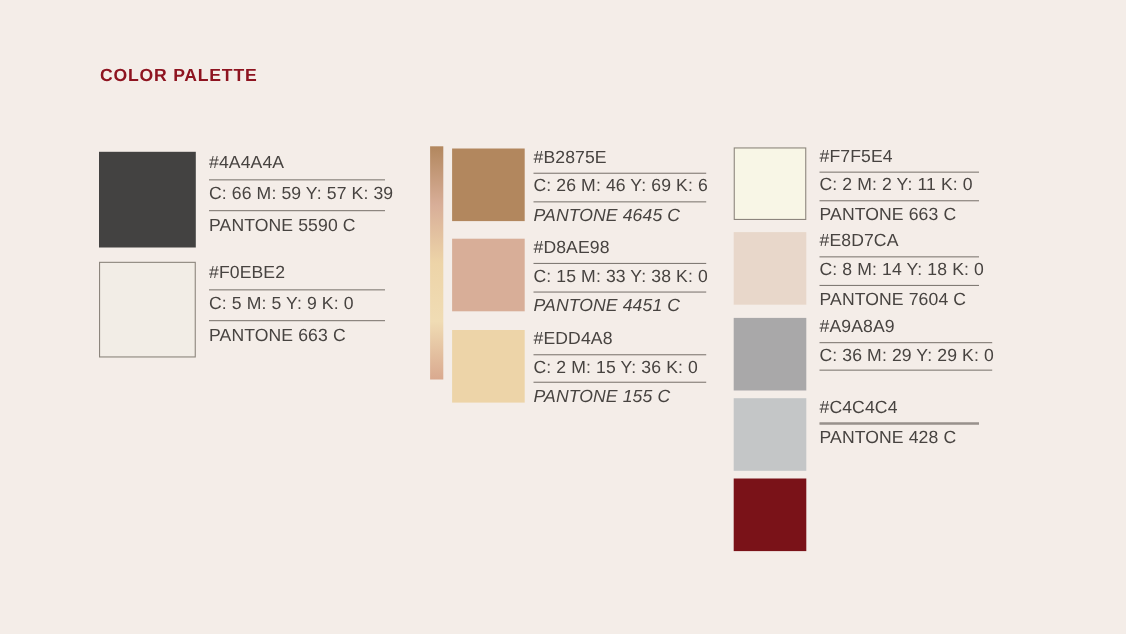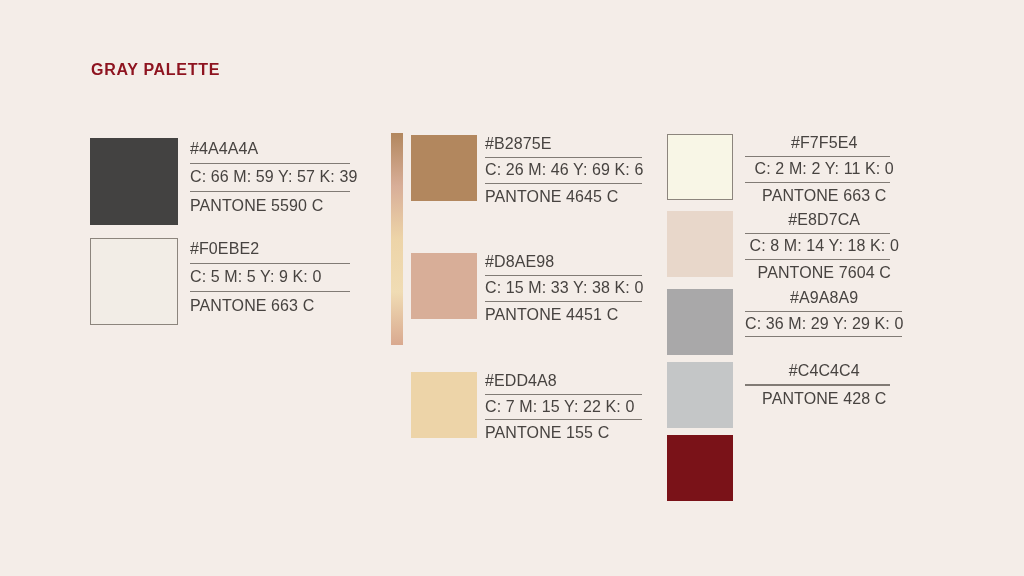--- a/index.html
+++ b/index.html
@@ -30,21 +30,21 @@
   }
 
   
   .column {
     position: absolute;
     display: flex;
     flex-direction: column;
   }
 
   .col-1 { left: 90px;  top: 138px; }
-  .col-2 { left: 411px; top: 135px; gap: 36px; }
+  .col-2 { left: 411px; top: 135px; }
   .col-3 { left: 667px; top: 134px; }
 
   .entry {
     display: flex;
     align-items: flex-start;
   }
 
   .swatch {
     flex: 0 0 auto;
     display: block;
@@ -82,24 +82,24 @@
   .col-1 .cmykline { margin: 5px 0 5px 0; }
   .col-1 .pantoneline { margin-top: 6px; }
 
   
   .col-2 .entry { margin-bottom: 12px; }
   .col-2 .swatch { width: 66px; height: 66px; }
   .col-2 .info { margin-left: 8px; padding-top: 1px; }
   .col-2 .hexline { margin-bottom: 4px; }
   .col-2 .rule { width: 157px; }
   .col-2 .cmykline { margin: 4px 0 4px 0; }
-  .col-2 .pantoneline { margin-top: 5px; }
-
-  
-  .col-3 .entry { margin-bottom: 7px; text-align: center; }
+  .col-2 .pantoneline { margin-top: 5px; font-style: italic; }
+
+  
+  .col-3 .entry { margin-bottom: 7px; }
   .col-3 .swatch { width: 66px; height: 66px; }
   .col-3 .info { margin-left: 12px; padding-top: 1px; }
   .col-3 .hexline { margin-bottom: 4px; }
   .col-3 .rule { width: 145px; }
   .col-3 .cmykline { margin: 4px 0 4px 0; }
   .col-3 .pantoneline { margin-top: 5px; }
 
   
   .col-3 .entry.wide .rule { width: 157px; }
 
@@ -108,21 +108,21 @@
     position: absolute;
     left: 391px;
     top: 133px;
     width: 12px;
     height: 212px;
   }
 </style>
 </head>
 <body style="background: rgb(244, 237, 232);">
 
-<div class="page-title" style="color: rgb(142, 20, 32);">GRAY PALETTE</div>
+<div class="page-title" style="color: rgb(142, 20, 32);">COLOR PALETTE</div>
 
 <div class="gradient-bar" style="background: linear-gradient(rgb(178, 135, 94), rgb(216, 174, 152), rgb(237, 212, 168), rgb(240, 220, 180), rgb(217, 169, 143));"></div>
 
 <div class="column col-1">
     <div class="entry">
       <div class="swatch" style="background: rgb(67, 66, 65);"></div>
       <div class="info">
         <div class="hexline">#4A4A4A</div>
         <div class="rule" style="background: rgb(108, 102, 96);"></div>
         <div class="cmykline">C: 66 M: 59 Y: 57 K: 39</div>
@@ -160,21 +160,21 @@
         <div class="cmykline">C: 15 M: 33 Y: 38 K: 0</div>
         <div class="rule" style="background: rgb(108, 102, 96);"></div>
         <div class="pantoneline">PANTONE 4451 C</div>
       </div>
     </div>
     <div class="entry">
       <div class="swatch" style="background: rgb(237, 212, 168);"></div>
       <div class="info">
         <div class="hexline">#EDD4A8</div>
         <div class="rule" style="background: rgb(108, 102, 96);"></div>
-        <div class="cmykline">C: 7 M: 15 Y: 22 K: 0</div>
+        <div class="cmykline">C: 2 M: 15 Y: 36 K: 0</div>
         <div class="rule" style="background: rgb(108, 102, 96);"></div>
         <div class="pantoneline">PANTONE 155 C</div>
       </div>
     </div>
   </div>
 <div class="column col-3">
     <div class="entry">
       <div class="swatch" style="background: rgb(248, 246, 230); border: 1px solid rgb(140, 133, 125);"></div>
       <div class="info">
         <div class="hexline">#F7F5E4</div>

